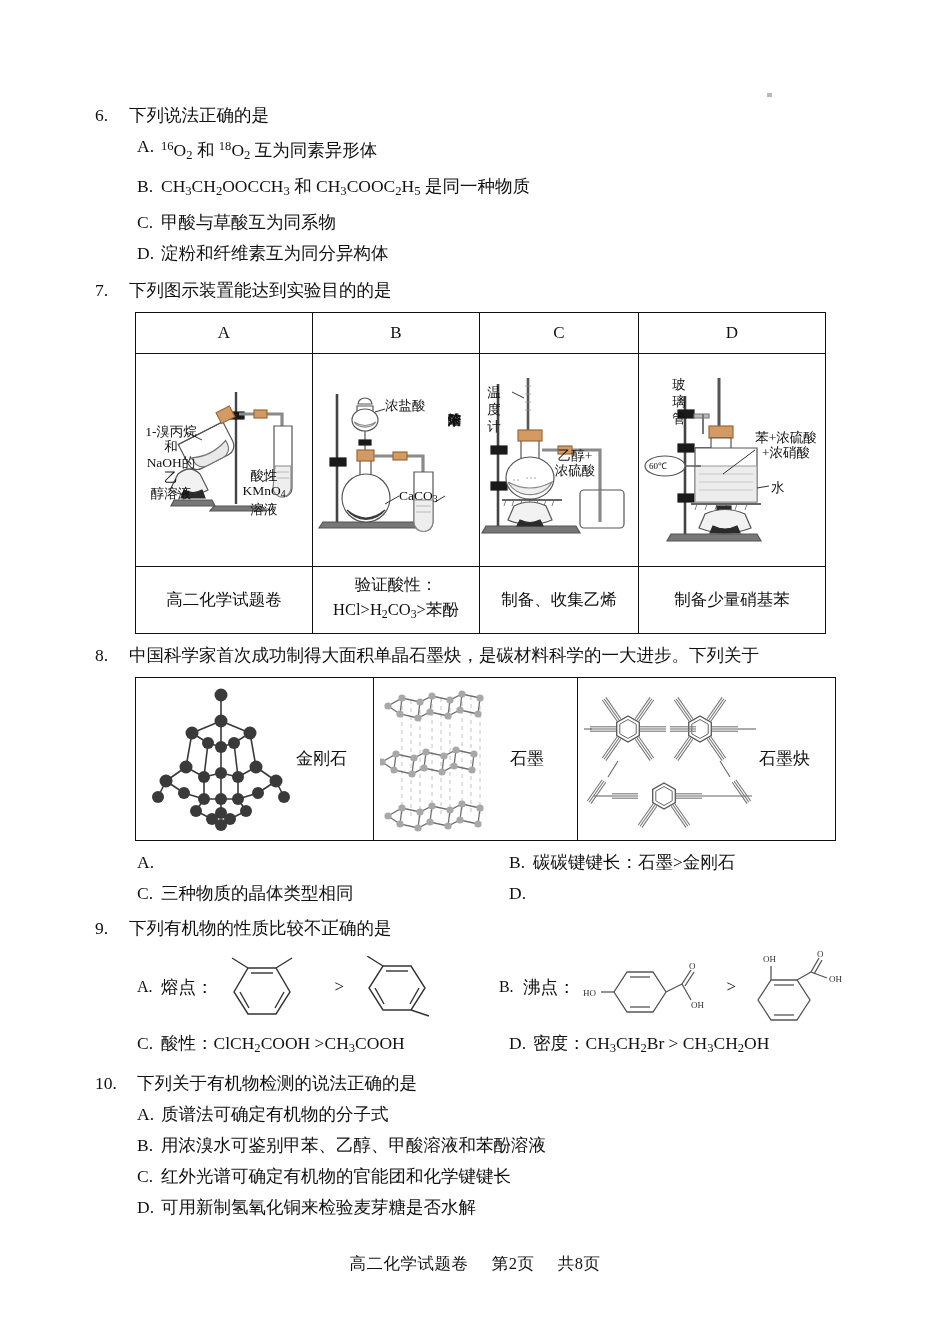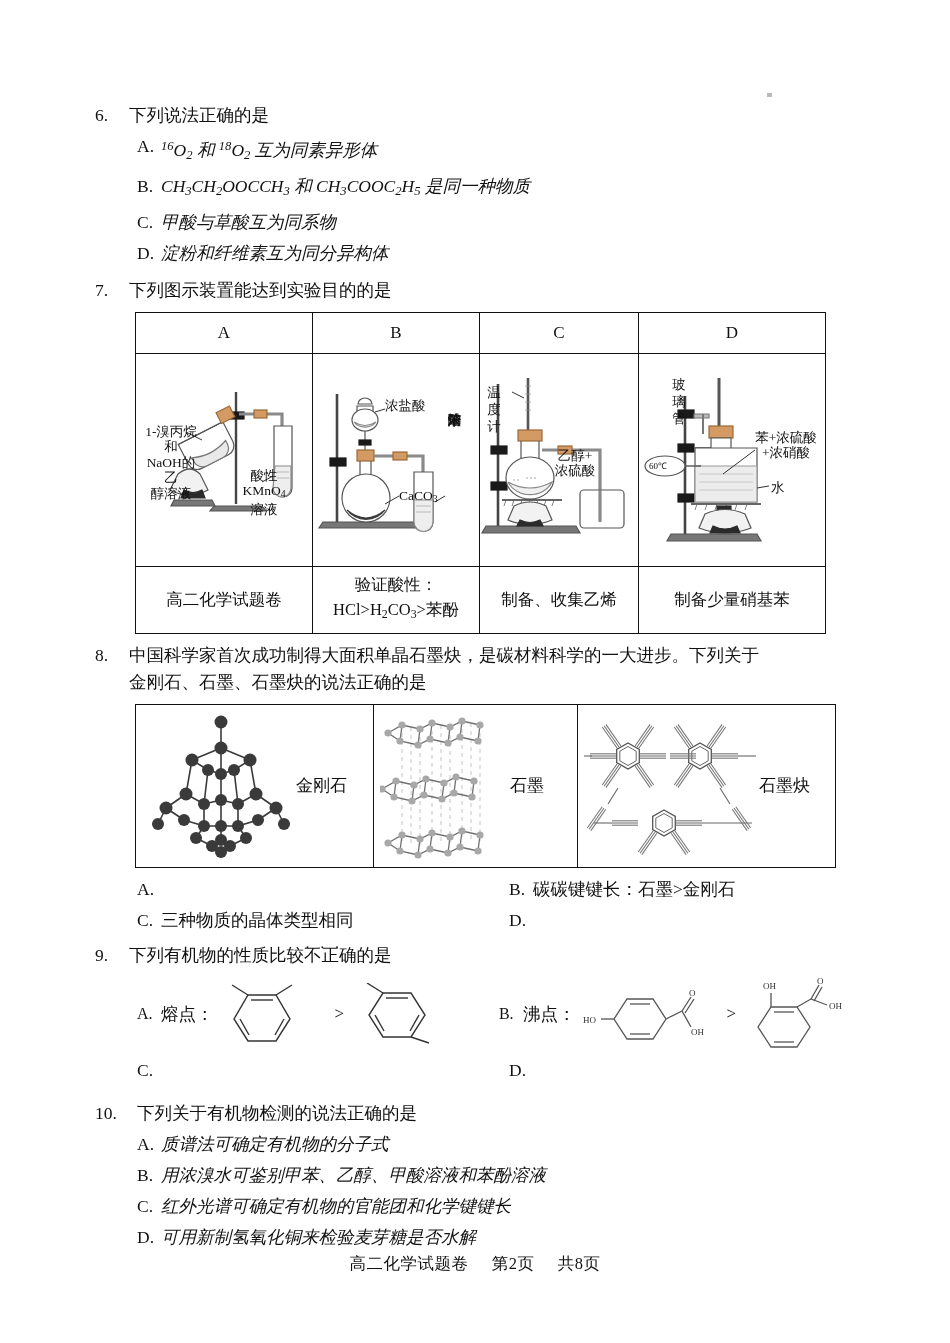--- a/index.html
+++ b/index.html
@@ -18,21 +18,21 @@
   .content{ position:absolute; left:95px; top:100px; width:760px; }
 
   .q { margin-bottom:2px; }
   .q-line{ display:flex; align-items:flex-start; font-size:17.5px; line-height:31px; }
   .q-num{ width:34px; flex:0 0 34px; text-align:left; font-size:17.5px; }
   .q-num.wide{ width:42px; flex:0 0 42px; }
   .q-text{ flex:1; font-size:17.5px; }
 
   .opt{ display:flex; align-items:flex-start; font-size:17.5px; line-height:31px; padding-left:42px;}
   .opt-let{ flex:0 0 24px; }
-  .opt-body{ flex:1;font-style:italic; }
+  .opt-body{ flex:1; }
 
   sub{ font-size:0.72em; vertical-align:-0.25em; }
   sup{ font-size:0.72em; vertical-align:0.45em; }
 
   .emph-dots{ position:relative;margin-top:13px; }
   .emph-dots::after{
     content:"· · ·"; position:absolute; left:1px; top:-13px;
     font-size:15px; letter-spacing:3px; color:#111;
   }
 
@@ -313,24 +313,20 @@
           <td class="cap-cell">制备少量硝基苯</td>
         </tr>
       </tbody>
         </table>
     </div>
 
     <div class="q" style="margin-top:6px;">
       <div class="q-line">
         <span class="q-num">8.</span>
         <span class="q-text">中国科学家首次成功制得大面积单晶石墨炔，是碳材料科学的一大进步。下列关于</span>
-      </div>
-      <div class="q-line" style="margin-top:-4px;">
-        <span class="q-num"></span>
-        <span class="q-text">金刚石、石墨、石墨炔的说法正确的是</span>
       </div>
 
       <table class="carb-table">
         <colgroup>
             <col style="width:238px">
             <col style="width:204px">
             <col style="width:258px">
           </colgroup>
         <tbody>
             <tr>
@@ -633,28 +629,30 @@
               <text x="72" y="9">O</text>
               <text x="84" y="34">OH</text>
             </g>
           </svg>
         </div>
       </div>
 
       <div class="two-col" style="margin-top:2px;">
         <div class="c1">
           <span class="opt-let">C.</span>
+          <span>酸性：ClCH<sub>2</sub>COOH &gt;CH<sub>3</sub>COOH</span>
         </div>
         <div class="c2">
           <span class="opt-let">D.</span>
+          <span>密度：CH<sub>3</sub>CH<sub>2</sub>Br &gt; CH<sub>3</sub>CH<sub>2</sub>OH</span>
         </div>
       </div>
     </div>
 
-    <div class="q" style="margin-top:12px;">
+    <div class="q" style="margin-top:4px;">
       <div class="q-line">
         <span class="q-num wide">10.</span>
         <span class="q-text">下列关于有机物检测的说法正确的是</span>
       </div>
       <div class="opt">
         <span class="opt-let">A.</span>
         <span class="opt-body">质谱法可确定有机物的分子式</span>
       </div>
       <div class="opt">
         <span class="opt-let">B.</span>

